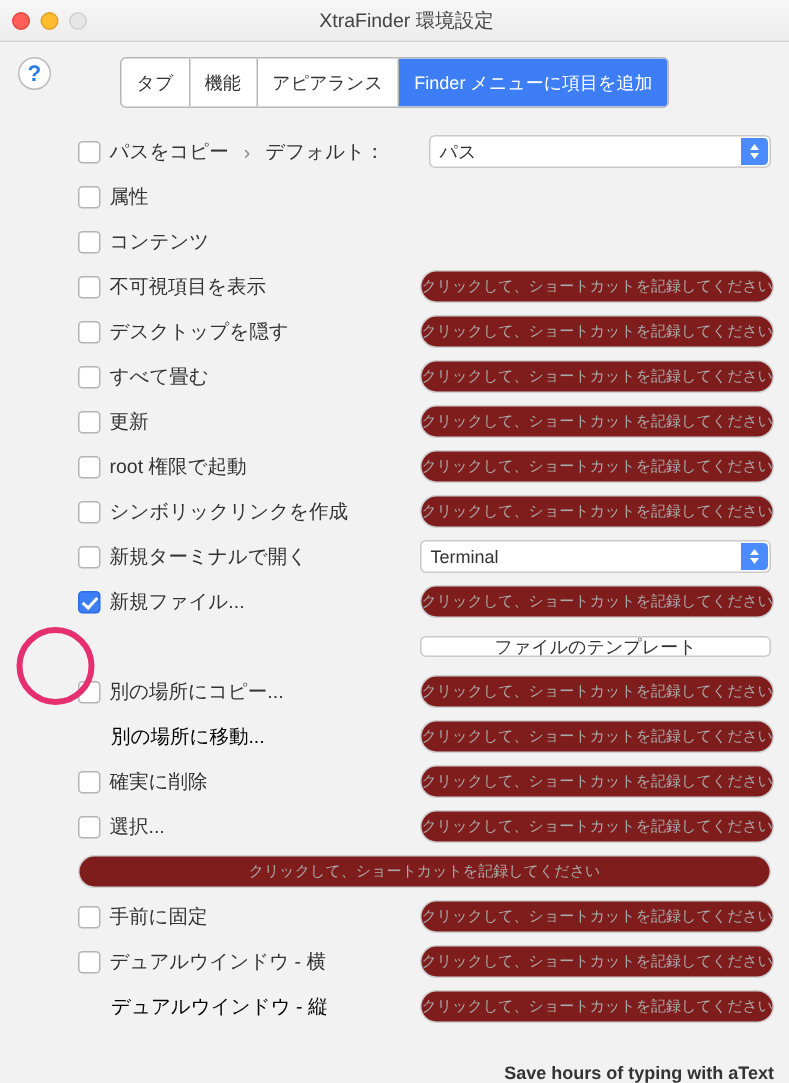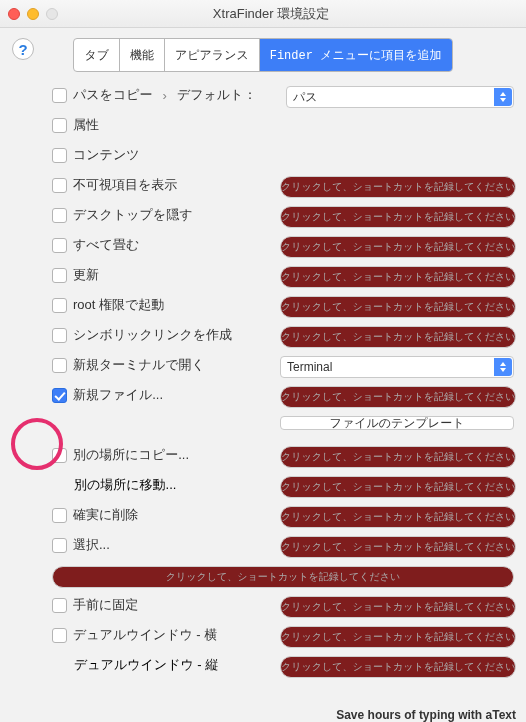--- a/index.html
+++ b/index.html
@@ -10,23 +10,23 @@
   .tl.red { background: #ff5f57; border: 0.5px solid #e24640; }
   .tl.yel { background: #febc2e; border: 0.5px solid #e1a128; }
   .tl.grn { background: #e6e6e6; border: 0.5px solid #d0d0d0; }
   .wtitle { position: absolute; left: 16px; right: 0; text-align: center; font-size: 13px; color: #444; }
   .content { background: #f2f2f2; height: calc(100% - 28px); padding: 10px 12px 0 12px; position: relative; }
   .help { position: absolute; top: 10px; left: 12px; width: 22px; height: 22px; border-radius: 50%; border: 1px solid #bbb; background: #fff; color: #2a7de1; font-weight: bold; font-size: 15px; display: flex; align-items: center; justify-content: center; }
   .tabbar { display: flex; justify-content: center; margin-bottom: 14px; }
   .seg { display: flex; border: 1px solid #b7b7b7; border-radius: 4px; overflow: hidden; background: #fff; height: 34px; }
   .seg .tab { padding: 2px 10px; font-size: 12px; border-right: 1px solid #b7b7b7; display: flex; align-items: center; cursor: default; }
   .seg .tab:last-child { border-right: none; }
-  .seg .tab.active { background: #3d7ef7; color: #fff; font-family: Liberation Mono, monospace; }
+  .seg .tab.active { background: #3d7ef7; color: #fff; }
   .rows { display: flex; flex-direction: column; }
-  .row { display: flex; align-items: flex-start; height: 30px; gap: 8px; padding-left: 40px; }
+  .row { display: flex; align-items: center; height: 30px; gap: 8px; padding-left: 40px; }
   .left { flex: 0 0 220px; display: flex; align-items: center; gap: 6px; }
   .indent .left { padding-left: 22px; }
   .ck { width: 15px; height: 15px; border: 1px solid #b4b4b4; border-radius: 3px; background: #fff; flex: 0 0 15px; position: relative; }
   .ck.checked { background: #3d7ef7; border-color: #2a6de0; }
   .ck.checked::after { content: ""; position: absolute; left: 4px; top: 1px; width: 4px; height: 8px; border: solid #fff; border-width: 0 2px 2px 0; transform: rotate(42deg); }
   .lbl { white-space: nowrap; }
   .sub { color: #000000; }
   .right { flex: 1; display: flex; }
   .select { flex: 1; height: 22px; background: #fff; border: 1px solid #c9c9c9; border-radius: 4px; display: flex; align-items: center; padding: 0 6px; font-size: 12px; position: relative; }
   .select .arrows { position: absolute; right: 1px; top: 1px; bottom: 1px; width: 18px; background: #4a8cff; border-radius: 0 3px 3px 0; display: flex; flex-direction: column; align-items: center; justify-content: center; }

